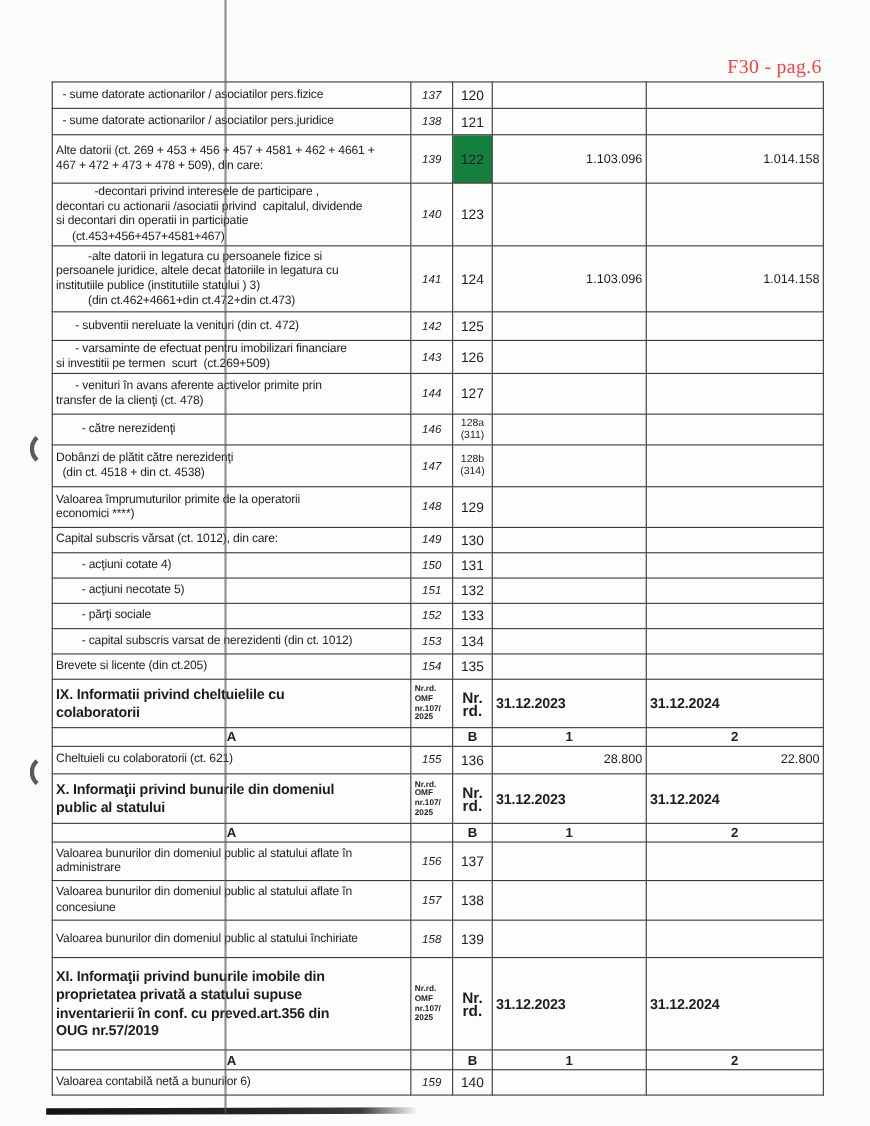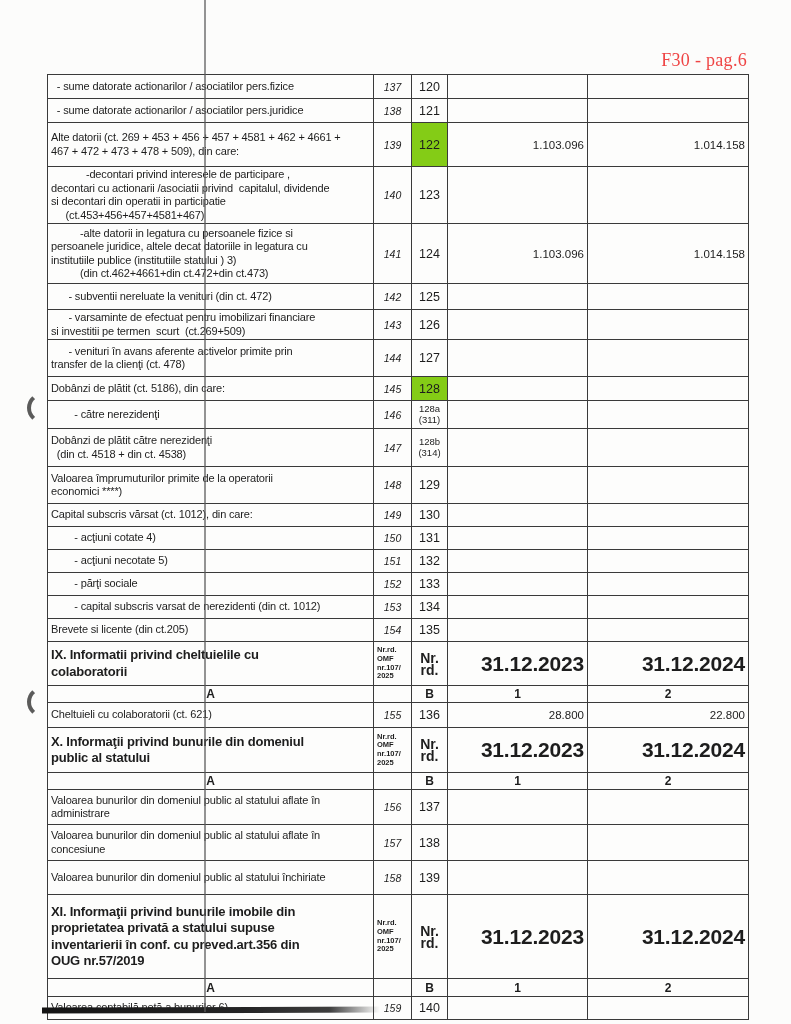--- a/index.html
+++ b/index.html
@@ -16,27 +16,27 @@
   .c1{left:27px;top:391px;}
   .c2{left:27px;top:685px;}
 
   table.f30{position:absolute;left:47px;top:74px;width:701px;border-collapse:collapse;
         table-layout:fixed;background:#fdfdfc;}
   table.f30 td{border:1.5px solid #3a3a3a;padding:1px 3px;vertical-align:middle;overflow:hidden;}
   td.desc{font-size:11px;line-height:13.5px;letter-spacing:-0.15px;white-space:pre-wrap;padding-left:4px;}
   td.crt{font-size:10.5px;font-style:italic;text-align:center;}
   td.code{font-size:12.5px;text-align:center;}
   td.code.sm{font-size:9.5px;line-height:10.5px;white-space:pre-wrap;margin-left:37px;}
-  td.code.shaded{background:#84cc16;}
+  td.code.shaded{background:#15803d;}
   td.val{font-size:11.5px;text-align:right;padding-right:6px;}
   td.sec-title{font-size:13px;font-weight:bold;line-height:16.5px;white-space:pre-wrap;
         letter-spacing:-0.2px;padding-left:4px;}
   td.omf-h{font-size:7.5px;font-weight:bold;line-height:8.6px;text-align:left;white-space:pre-wrap;padding:0;}
   td.nr-h{font-size:14px;font-weight:bold;line-height:12px;text-align:center;white-space:pre-wrap;}
-  td.date-h{font-size:21px;font-weight:bold;text-align:right;letter-spacing:-0.2px;}
+  td.date-h{font-size:13px;font-weight:bold;text-align:left;letter-spacing:-0.2px;}
   td.ab-a,td.ab-b,td.ab-n{font-size:12px;font-weight:bold;text-align:center;padding:0;}
 </style>
 </head>
 <body>
 
 <div class="page">
   <div class="page-label">F30 - pag.6</div>
   <div class="fold-line"></div>
   <div class="bottom-smear"></div>
   <div class="crescent c1"></div>
@@ -109,27 +109,20 @@
         <td class="val"></td>
       </tr>
       <tr style="height:37px">
         <td class="desc">      - venituri în avans aferente activelor primite prin
 transfer de la clienţi (ct. 478)</td>
         <td class="crt">144</td>
         <td class="code">127</td>
         <td class="val"></td>
         <td class="val"></td>
       </tr>
-      <tr style="height:24px">
-        <td class="desc">Dobânzi de plătit (ct. 5186), din care:</td>
-        <td class="crt">145</td>
-        <td class="code shaded">128</td>
-        <td class="val"></td>
-        <td class="val"></td>
-      </tr>
       <tr style="height:28px">
         <td class="desc">        - către nerezidenţi</td>
         <td class="crt">146</td>
         <td class="code sm">128a
 (311)</td>
         <td class="val"></td>
         <td class="val"></td>
       </tr>
       <tr style="height:38px">
         <td class="desc">Dobânzi de plătit către nerezidenţi

